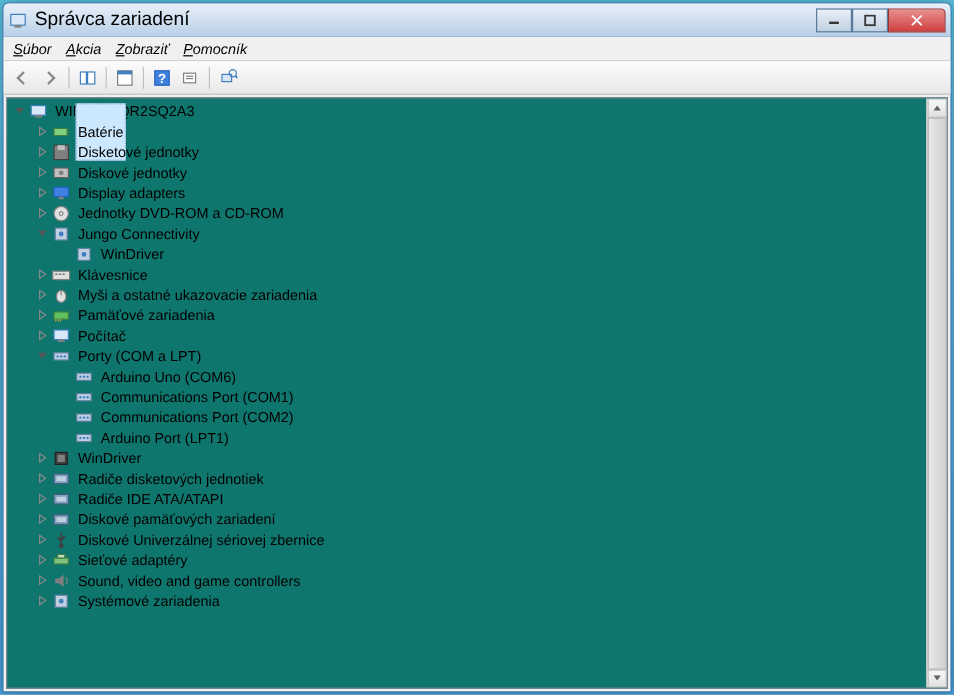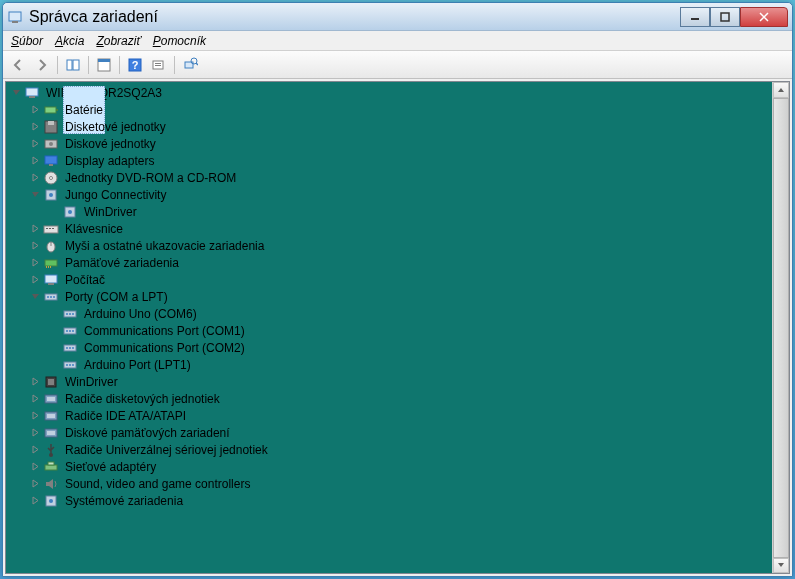--- a/index.html
+++ b/index.html
@@ -417,21 +417,21 @@
             <svg viewBox="0 0 9 9">
               <path d="M2,1 L7,4.5 L2,8 Z" fill="none" stroke="#888"></path>
             </svg>
           </span>
           <span class="node-icon">
             <svg width="16" height="16" viewBox="0 0 16 16">
               <path d="M8,2 L8,12 M5,6 L8,9 M11,5 L8,8" stroke="#404040" stroke-width="1.5" fill="none"></path>
               <circle cx="8" cy="13" r="2" fill="#404040"></circle>
             </svg>
           </span>
-          <span class="label">Radiče Univerzálnej sériovej jednotiek</span>
+          <span class="label">Diskové Univerzálnej sériovej zbernice</span>
         </div>
         <div class="tree-node indent-1">
           <span class="expander">
             <svg viewBox="0 0 9 9">
               <path d="M2,1 L7,4.5 L2,8 Z" fill="none" stroke="#888"></path>
             </svg>
           </span>
           <span class="node-icon">
             <svg width="16" height="16" viewBox="0 0 16 16">
               <rect x="2" y="6" width="12" height="5" fill="#80c080" stroke="#408040"></rect>

